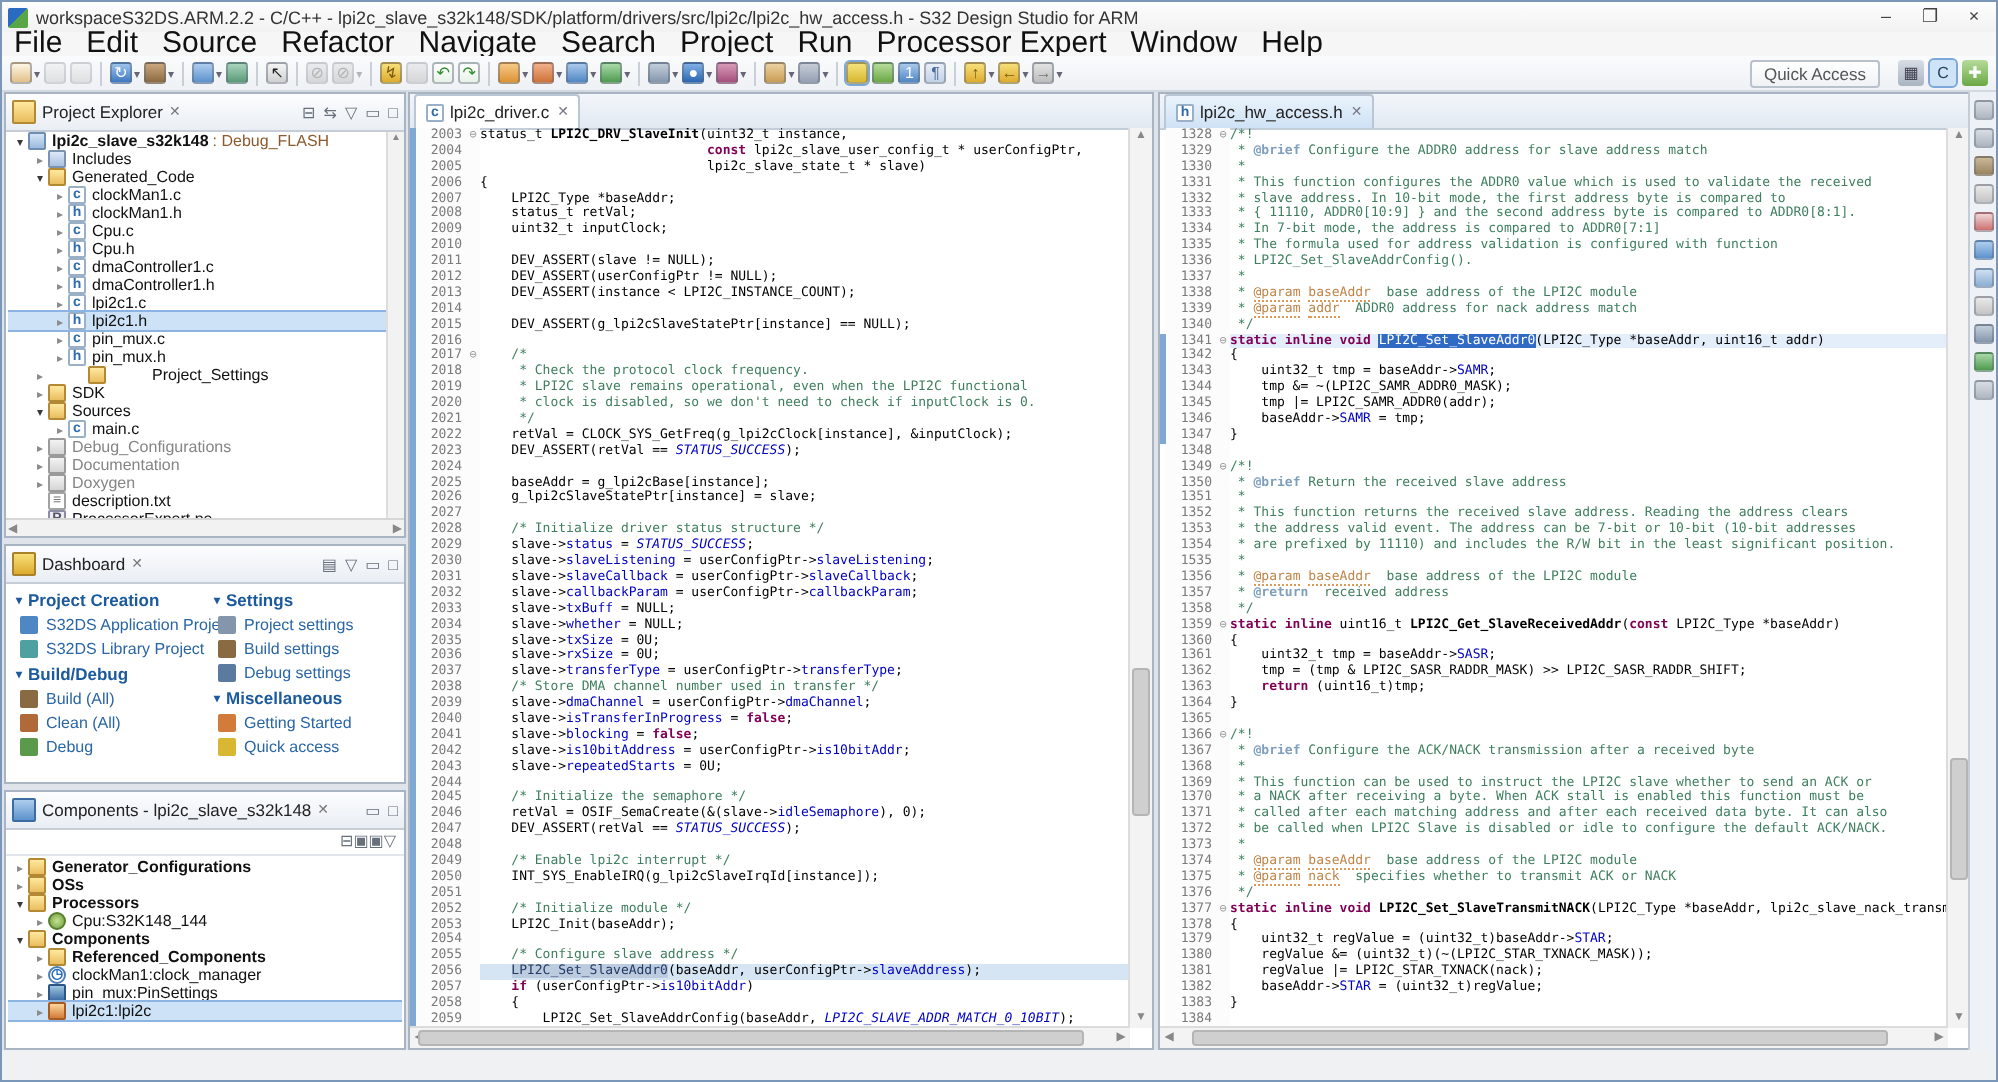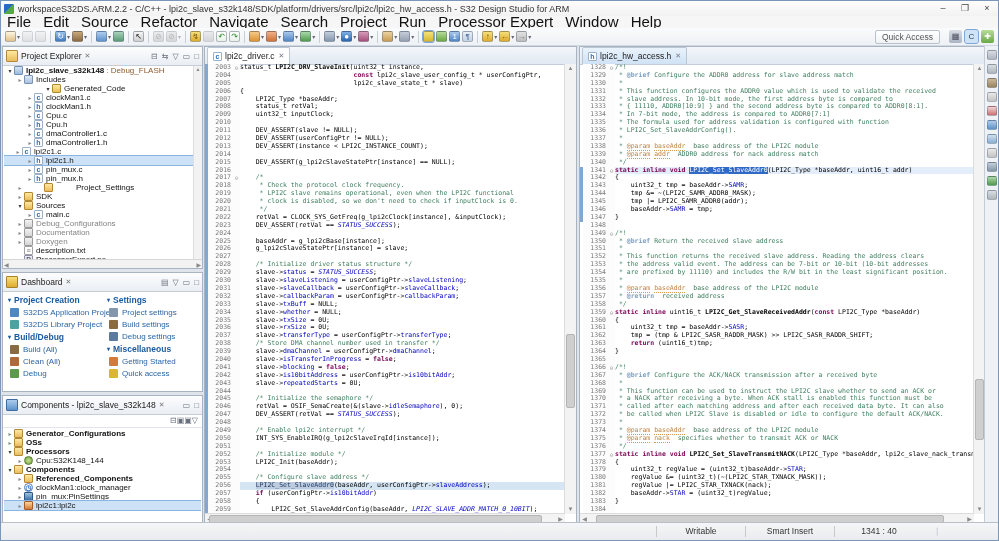--- a/index.html
+++ b/index.html
@@ -299,21 +299,21 @@
             <span class="arrow open">▾</span>
             <span class="ticon i-proj"></span>
             <span class="tlabel bold">lpi2c_slave_s32k148</span>
             <span class="tsuffix">: Debug_FLASH</span>
           </div>
           <div class="tree-row" style="padding-left: 12px;">
             <span class="arrow">▸</span>
             <span class="ticon i-inc"></span>
             <span class="tlabel">Includes</span>
           </div>
-          <div class="tree-row" style="padding-left: 12px; margin-left: 28px;">
+          <div class="tree-row" style="padding-left: 12px;">
             <span class="arrow open">▾</span>
             <span class="ticon i-folder"></span>
             <span class="tlabel">Generated_Code</span>
           </div>
           <div class="tree-row" style="padding-left: 22px;">
             <span class="arrow">▸</span>
             <span class="ticon i-c">c</span>
             <span class="tlabel">clockMan1.c</span>
           </div>
           <div class="tree-row" style="padding-left: 22px;">
@@ -334,21 +334,21 @@
           <div class="tree-row" style="padding-left: 22px;">
             <span class="arrow">▸</span>
             <span class="ticon i-c">c</span>
             <span class="tlabel">dmaController1.c</span>
           </div>
           <div class="tree-row" style="padding-left: 22px;">
             <span class="arrow">▸</span>
             <span class="ticon i-h">h</span>
             <span class="tlabel">dmaController1.h</span>
           </div>
-          <div class="tree-row" style="padding-left: 10px;">
+          <div class="tree-row" style="padding-left: 22px;">
             <span class="arrow">▸</span>
             <span class="ticon i-c">c</span>
             <span class="tlabel">lpi2c1.c</span>
           </div>
           <div class="tree-row sel" style="padding-left: 22px;">
             <span class="arrow">▸</span>
             <span class="ticon i-h">h</span>
             <span class="tlabel">lpi2c1.h</span>
           </div>
           <div class="tree-row" style="padding-left: 22px;">
@@ -1293,20 +1293,13 @@
         <span class="strip-ico" style="background: linear-gradient(rgb(240, 214, 214), rgb(204, 112, 112));"></span>
         <span class="strip-ico" style="background: linear-gradient(rgb(174, 205, 238), rgb(92, 146, 204));"></span>
         <span class="strip-ico" style="background: linear-gradient(rgb(207, 224, 242), rgb(137, 174, 212));"></span>
         <span class="strip-ico" style="background: linear-gradient(rgb(232, 232, 232), rgb(196, 196, 196));"></span>
         <span class="strip-ico" style="background: linear-gradient(rgb(195, 206, 219), rgb(132, 150, 172));"></span>
         <span class="strip-ico" style="background: linear-gradient(rgb(169, 217, 169), rgb(79, 154, 79));"></span>
         <span class="strip-ico" style="background: linear-gradient(rgb(217, 221, 227), rgb(174, 182, 192));"></span>
       </div>
   </div>
 
-  <div id="statusbar">
-    <span id="sb-spacer"></span>
-    <span class="sb-cell">Writable</span>
-    <span class="sb-cell">Smart Insert</span>
-    <span class="sb-cell">1341 : 40</span>
-    <span id="sb-grip">┆</span>
-  </div>
 </div>
 
 </body></html>

